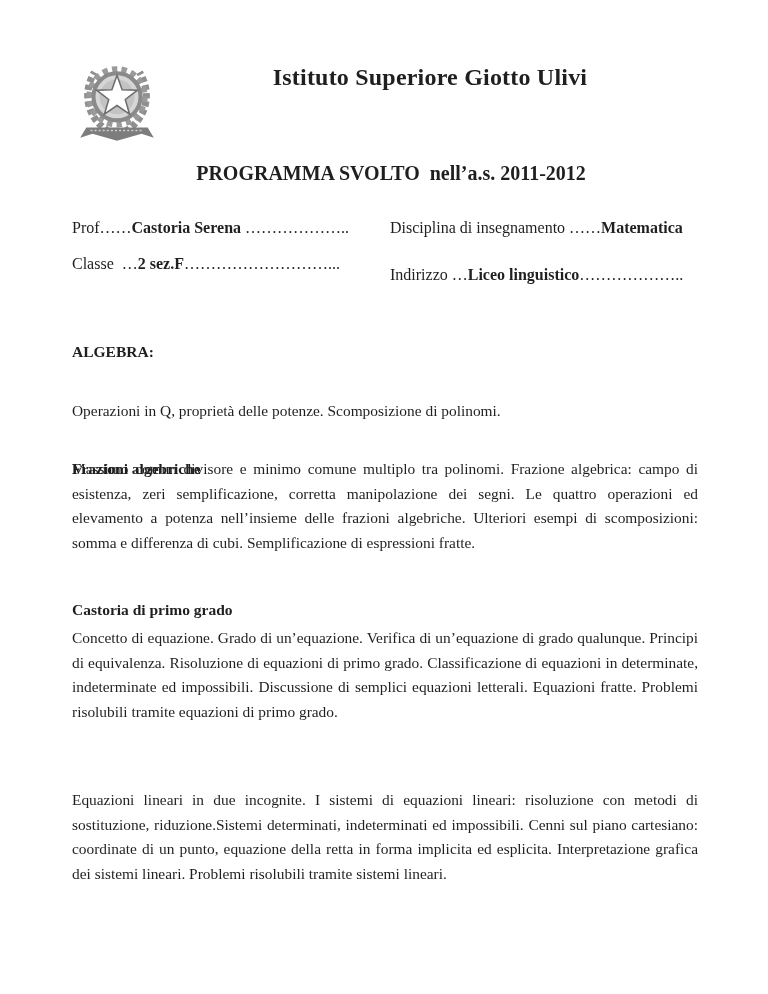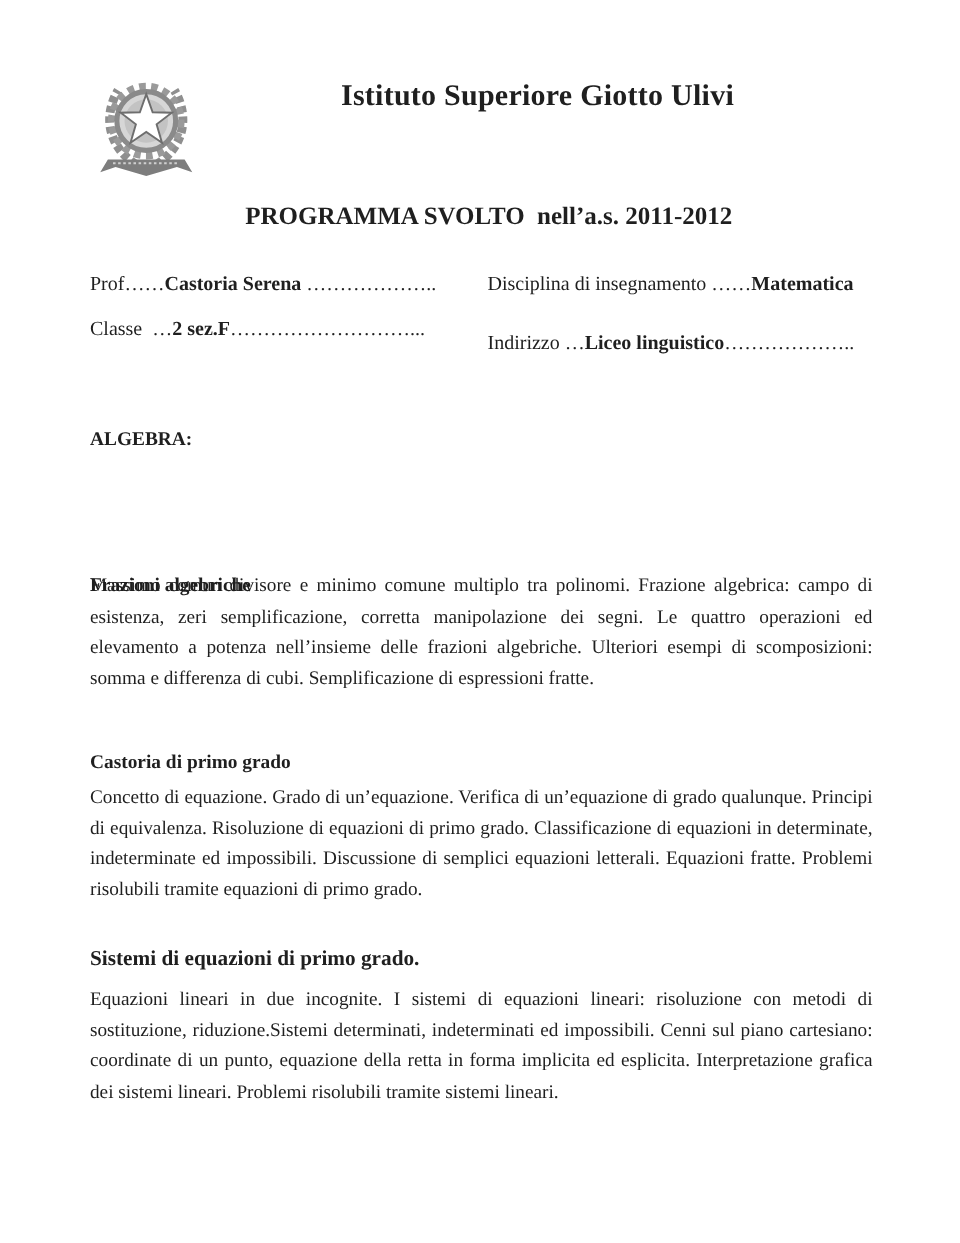--- a/index.html
+++ b/index.html
@@ -109,23 +109,23 @@
 
   <p class="info-line pos-disciplina"><span>Disciplina di insegnamento ……</span><b>Matematica</b><span></span></p>
 
   <p class="info-line pos-classe"><span>Classe  …</span><b>2 sez.F</b><span>………………………...</span></p>
 
   <p class="info-line pos-indirizzo"><span>Indirizzo …</span><b>Liceo linguistico</b><span>………………..</span></p>
 
   <p class="sec-heading pos-algebra">ALGEBRA:</p>
 
 
+  <p class="body-text pos-richiami-text">Operazioni in Q, proprietà delle potenze. Scomposizione di polinomi.</p>
 
   <p class="sec-heading pos-h1">Frazioni algebriche</p>
   <p class="body-text pos-p1">Massimo comun divisore e minimo comune multiplo tra polinomi. Frazione algebrica: campo di esistenza, zeri  semplificazione, corretta manipolazione dei segni. Le quattro operazioni ed elevamento a potenza nell’insieme delle frazioni algebriche. Ulteriori esempi di scomposizioni: somma e differenza di cubi. Semplificazione di espressioni fratte.</p>
 
   <p class="sec-heading pos-h2">Castoria di primo grado</p>
   <p class="body-text pos-p2">Concetto di equazione. Grado di un’equazione. Verifica di un’equazione di grado qualunque. Principi di equivalenza. Risoluzione di equazioni di primo grado. Classificazione di equazioni in determinate, indeterminate ed impossibili. Discussione di semplici equazioni letterali. Equazioni fratte. Problemi risolubili tramite equazioni di primo grado.</p>
 
-  <p class="sec-heading big pos-h3">Sistemi di equazioni di primo grado.</p>
   <p class="body-text pos-p3">Equazioni lineari in due incognite. I sistemi di equazioni lineari: risoluzione con metodi di sostituzione, riduzione.Sistemi determinati, indeterminati ed impossibili. Cenni sul piano cartesiano: coordinate di un punto, equazione della retta in forma implicita ed esplicita. Interpretazione grafica dei sistemi lineari. Problemi risolubili tramite sistemi lineari.</p>
 
 </div>
 
 </body></html>

